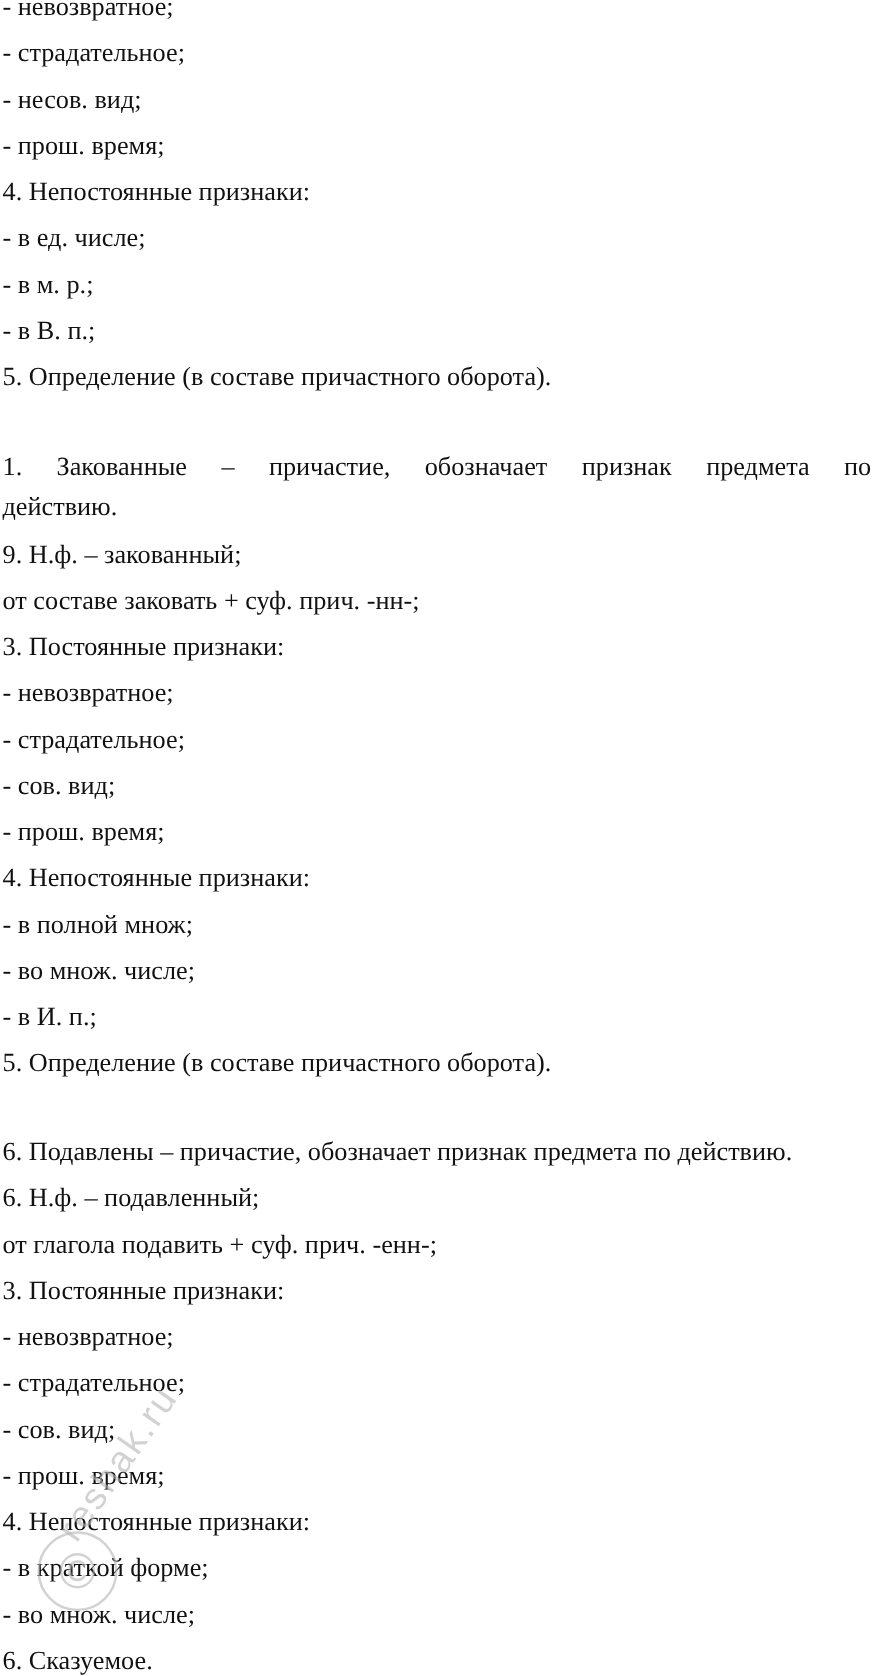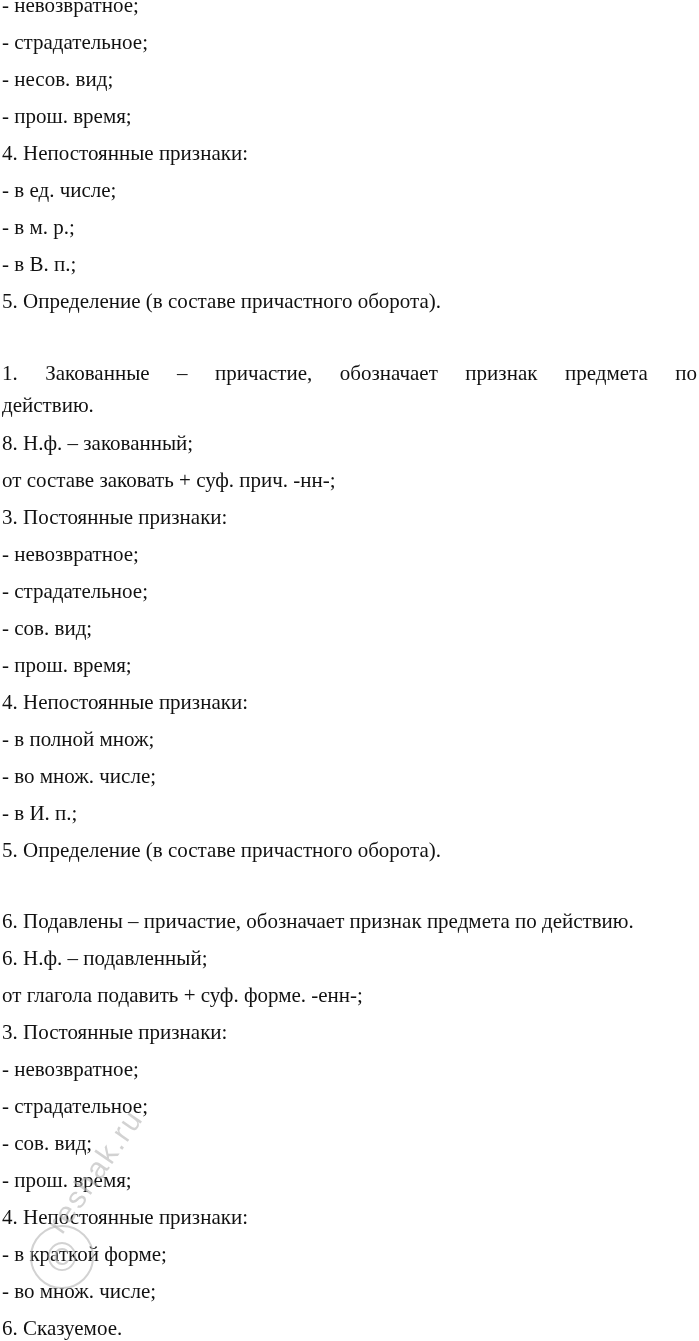--- a/index.html
+++ b/index.html
@@ -40,36 +40,36 @@
   <div class="line" style="top:66px">- несов. вид;</div>
   <div class="line" style="top:103px">- прош. время;</div>
   <div class="line" style="top:140px">4. Непостоянные признаки:</div>
   <div class="line" style="top:177px">- в ед. числе;</div>
   <div class="line" style="top:214px">- в м. р.;</div>
   <div class="line" style="top:251px">- в В. п.;</div>
   <div class="line" style="top:288px">5. Определение (в составе причастного оборота).</div>
 
   <div class="line justify" style="top:360px">1. Закованные – причастие, обозначает признак предмета по</div>
   <div class="line" style="top:392px">действию.</div>
-  <div class="line" style="top:430px">8. Н.ф. – закованный;</div>
+  <div class="line" style="top:430px">9. Н.ф. – закованный;</div>
   <div class="line" style="top:467px">от составе заковать + суф. прич. -нн-;</div>
   <div class="line" style="top:504px">3. Постоянные признаки:</div>
   <div class="line" style="top:541px">- невозвратное;</div>
   <div class="line" style="top:578px">- страдательное;</div>
   <div class="line" style="top:615px">- сов. вид;</div>
   <div class="line" style="top:652px">- прош. время;</div>
   <div class="line" style="top:689px">4. Непостоянные признаки:</div>
   <div class="line" style="top:726px">- в полной множ;</div>
   <div class="line" style="top:763px">- во множ. числе;</div>
   <div class="line" style="top:800px">- в И. п.;</div>
   <div class="line" style="top:837px">5. Определение (в составе причастного оборота).</div>
 
   <div class="line" style="top:908px">6. Подавлены – причастие, обозначает признак предмета по действию.</div>
   <div class="line" style="top:945px">6. Н.ф. – подавленный;</div>
-  <div class="line" style="top:982px">от глагола подавить + суф. форме. -енн-;</div>
+  <div class="line" style="top:982px">от глагола подавить + суф. прич. -енн-;</div>
   <div class="line" style="top:1019px">3. Постоянные признаки:</div>
   <div class="line" style="top:1056px">- невозвратное;</div>
   <div class="line" style="top:1093px">- страдательное;</div>
   <div class="line" style="top:1130px">- сов. вид;</div>
   <div class="line" style="top:1167px">- прош. время;</div>
   <div class="line" style="top:1204px">4. Непостоянные признаки:</div>
   <div class="line" style="top:1241px">- в краткой форме;</div>
   <div class="line" style="top:1278px">- во множ. числе;</div>
   <div class="line" style="top:1315px">6. Сказуемое.</div>
 

